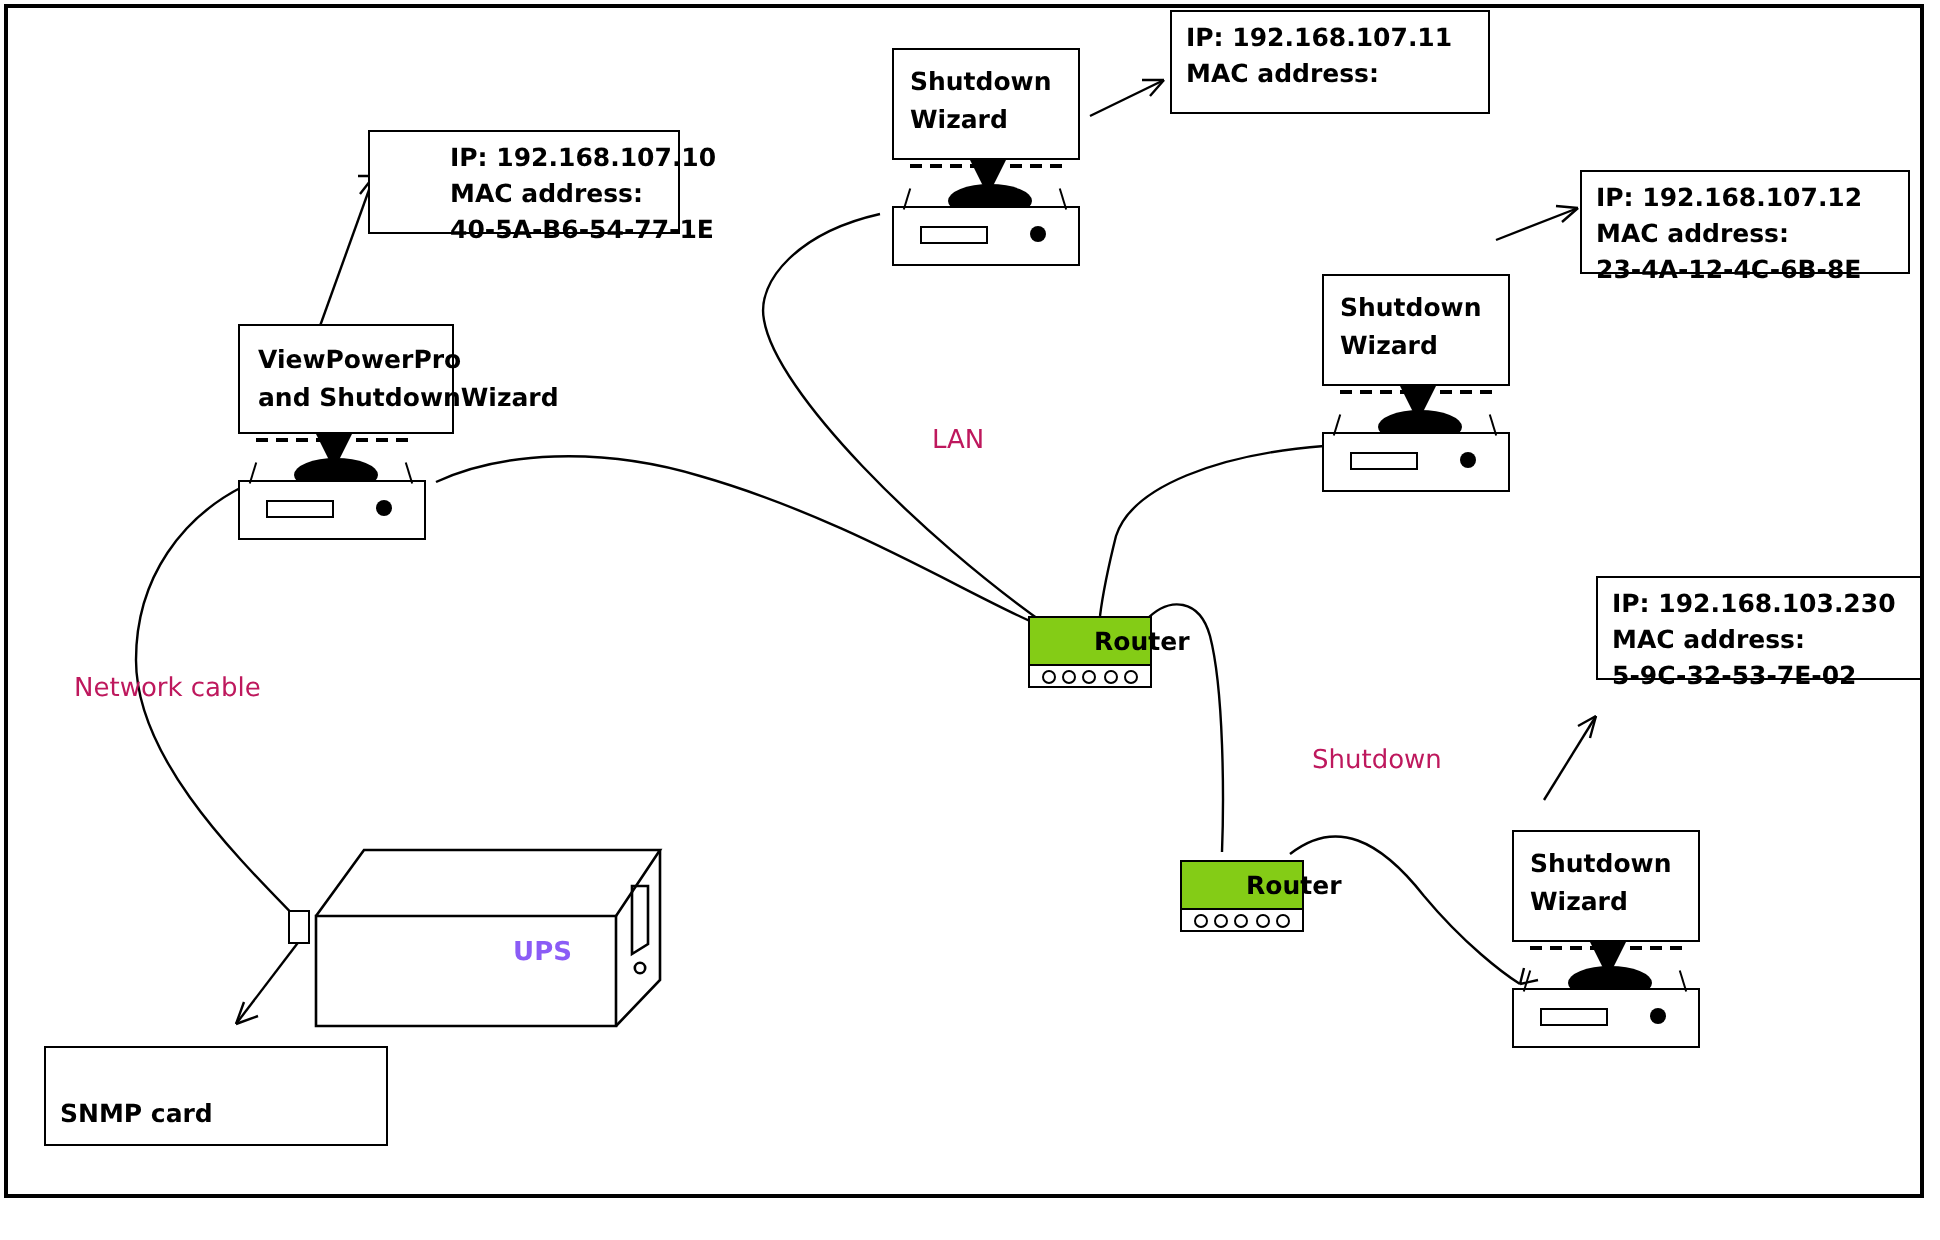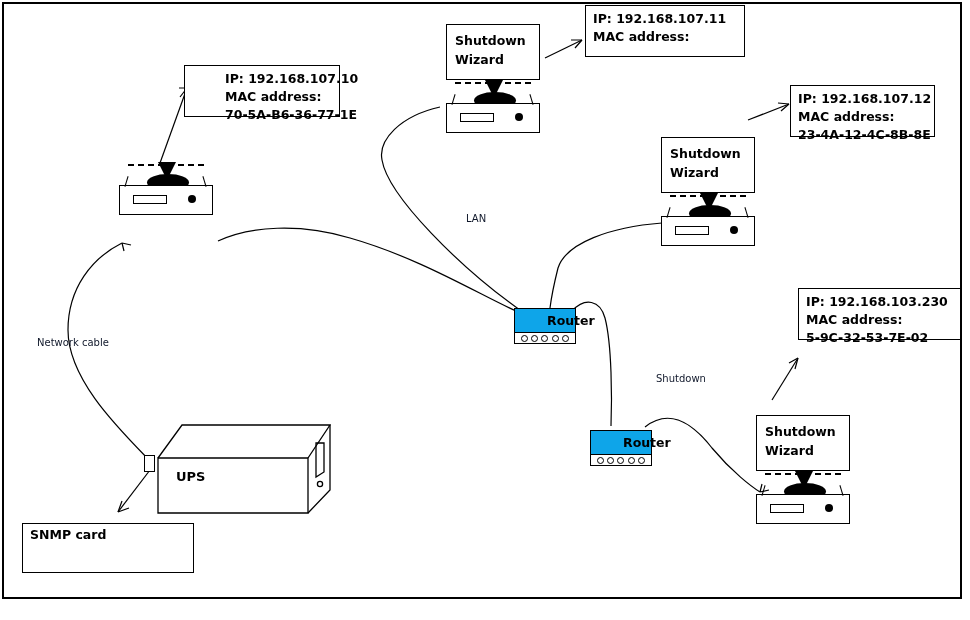--- a/index.html
+++ b/index.html
@@ -142,21 +142,21 @@
 
   
   .router {
     position: absolute;
     width: 62px;
   }
   .router-body {
     width: 62px;
     height: 25px;
     border: 1.5px solid #000;
-    background: #0ea5e9;
+    background: #84cc16;
     box-sizing: border-box;
     font-size: 12.5px;
     font-weight: bold;
     color: #000;
     text-align: center;
     line-height: 23px;
     padding-left: 32px;
   }
   .router-ports {
     width: 62px;
@@ -183,41 +183,41 @@
   .ups {
     position: absolute;
     width: 160px;
     height: 95px;
   }
   .ups .ups-label {
     position: absolute;
     left: 18px;
     top: 44px;
     width: 110px;
-    text-align: left;
+    text-align: right;
     font-size: 13px;
     font-weight: bold;
-    color: #000000;
+    color: #8b5cf6;
   }
   .snmp-port {
     position: absolute;
     left: 144px;
     top: 455px;
     width: 9px;
     height: 15px;
     border: 1.5px solid #000;
     background: #fff;
     z-index: 5;
   }
 
   
   .wire-label {
     position: absolute;
-    font-size: 10px;
-    color: #0f172a;
+    font-size: 13px;
+    color: #be185d;
     white-space: nowrap;
   }
   .wire-label.bold { font-weight: normal; }
 </style>
 </head>
 <body>
 
 <div id="canvas">
 
   <div id="frame"></div>
@@ -260,45 +260,49 @@
       <path d="M158,458 L182,425 L330,425 L308,458"></path>
       <path d="M330,425 L330,490 L308,513"></path>
       <path d="M316,443 L324,443 L324,472 L316,477 Z"></path>
       <circle cx="320" cy="484" r="2.6"></circle>
     </g>
   </svg>
 
   <div class="info-box" style="left:184px; top:65px; width:156px; height:52px;padding-left:40px;">
     <div>IP: 192.168.107.10</div>
     <div>MAC address:</div>
-    <div>70-5A-B6-36-77-1E</div>
+    <div>40-5A-B6-54-77-1E</div>
   </div>
 
   <div class="info-box" style="left:585px; top:5px; width:160px; height:52px;">
     <div>IP: 192.168.107.11</div>
     <div>MAC address:</div>
   </div>
 
-  <div class="info-box" style="left:790px; top:85px; width:145px; height:52px;">
+  <div class="info-box" style="left:790px; top:85px; width:165px; height:52px;">
     <div>IP: 192.168.107.12</div>
     <div>MAC address:</div>
-    <div>23-4A-12-4C-8B-8E</div>
+    <div>23-4A-12-4C-6B-8E</div>
   </div>
 
   <div class="info-box" style="left:798px; top:288px; width:163px; height:52px;">
     <div>IP: 192.168.103.230</div>
     <div>MAC address:</div>
     <div>5-9C-32-53-7E-02</div>
   </div>
 
-  <div class="info-box" style="left:22px; top:523px; width:172px; height:50px; padding-top:2px;">
+  <div class="info-box" style="left:22px; top:523px; width:172px; height:50px; padding-top:24px;">
     <div>SNMP card</div>
   </div>
 
   <div class="computer" style="left:119px; top:152px;">
+    <div class="monitor wide">
+      <div>ViewPowerPro</div>
+      <div>and ShutdownWizard</div>
+    </div>
     <div class="neck-area">
       <div class="dash"></div>
       <div class="stand-tri"></div>
       <div class="stand-base"></div>
     </div>
     <div class="tower">
       <div class="tick-l"></div>
       <div class="tick-r"></div>
       <div class="slot"></div>
       <div class="btn"></div>

